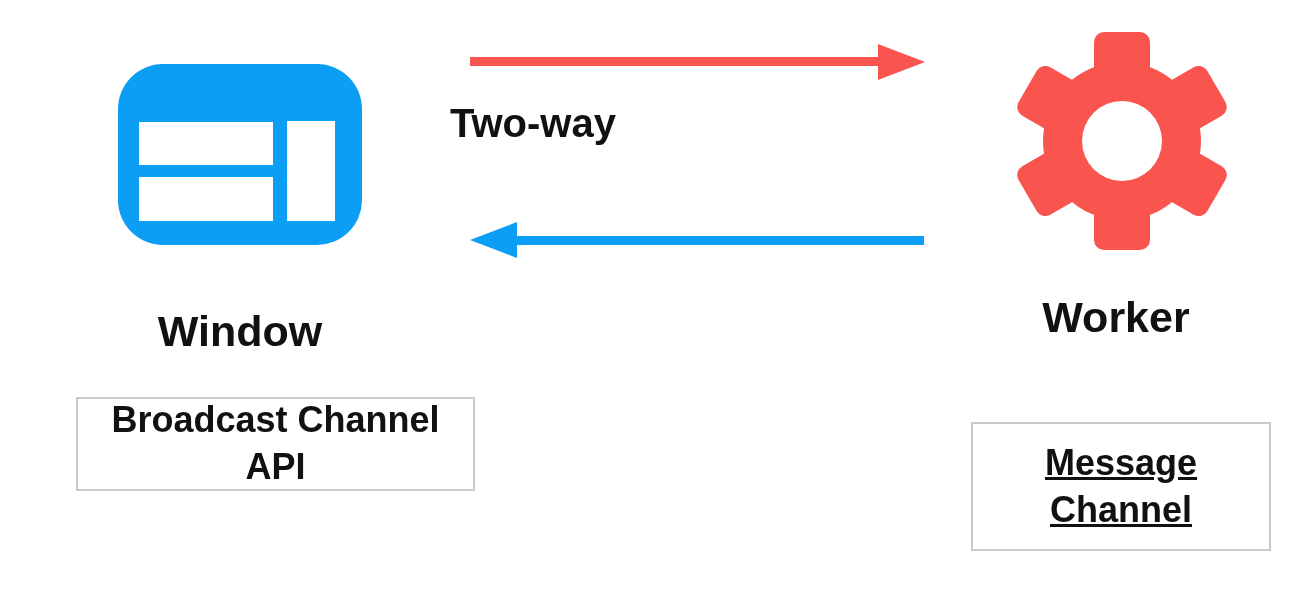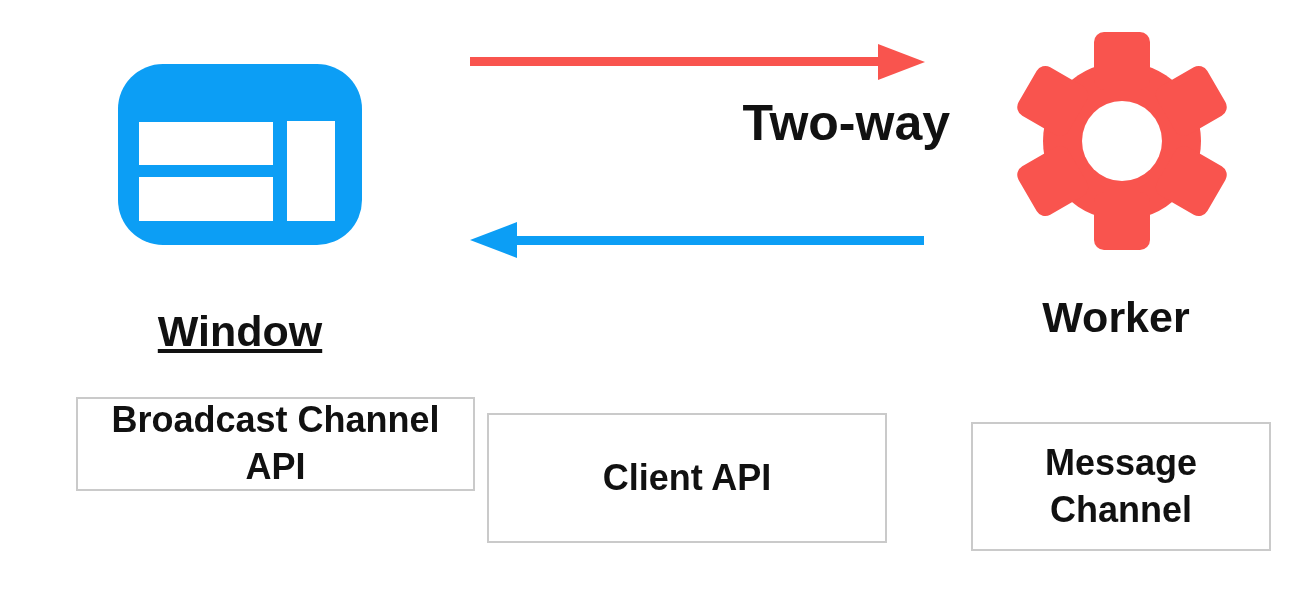--- a/index.html
+++ b/index.html
@@ -5,38 +5,38 @@
   html,body{margin:0;padding:0;background:#ffffff;}
   .canvas{
     position:relative;width:1304px;height:594px;background:#ffffff;overflow:hidden;
     font-family:"Liberation Sans","DejaVu Sans",sans-serif;color:#111111;
   }
   .abs{position:absolute;}
   .node-label{
     font-size:43px;font-weight:700;text-align:center;line-height:1.1;letter-spacing:0;
   }
   .comm-label{
-    left:450px;top:98px;width:500px;text-align:right;
-    font-size:50px;font-weight:700;line-height:51px;
+    left:450px;top:98px;width:500px;text-align:left;
+    font-size:40px;font-weight:700;line-height:51px;
   }
   .comm-label span{display:block;}
   .channel-box{
     background:#ffffff;border:2px solid #cacaca;box-sizing:border-box;
     display:flex;align-items:center;justify-content:center;text-align:center;
     font-size:36px;font-weight:700;line-height:1.3;
   }
   .channel-box .inner{display:block;}
   #box-broadcast{left:28px;top:397px;width:399px;height:94px;margin-left:48px;}
   #box-broadcast .inner{max-width:360px;}
   #box-client{left:487px;top:413px;width:400px;height:130px;}
   #box-client .inner{max-width:380px;}
   #box-message{left:971px;top:422px;width:300px;height:129px;}
-  #box-message .inner{max-width:280px;}
+  #box-message .inner{max-width:280px;text-decoration:underline;}
   #window-icon{left:118px;top:64px;}
-  #window-label{left:90px;top:308px;width:300px;text-decoration:underline;}
+  #window-label{left:90px;top:308px;width:300px;}
   #worker-icon{left:1017px;top:31px;}
   #worker-label{left:966px;top:294px;width:300px;}
   #arrow-forward{left:469px;top:44px;}
   #arrow-backward{left:469px;top:222px;}
 </style>
 </head>
 <body>
 
 <div class="canvas">
 
@@ -79,21 +79,18 @@
       <circle r="40" fill="#FFFFFF"></circle>
     </g>
   </svg>
 
   <div id="worker-label" class="abs node-label">Worker</div>
 
   <div id="box-broadcast" class="abs channel-box">
     <span class="inner">Broadcast Channel API</span>
   </div>
 
-  <div id="box-client" class="abs channel-box">
-    <span class="inner">Client API</span>
-  </div>
 
   <div id="box-message" class="abs channel-box">
     <span class="inner">Message Channel</span>
   </div>
 
 </div>
 
 </body></html>

